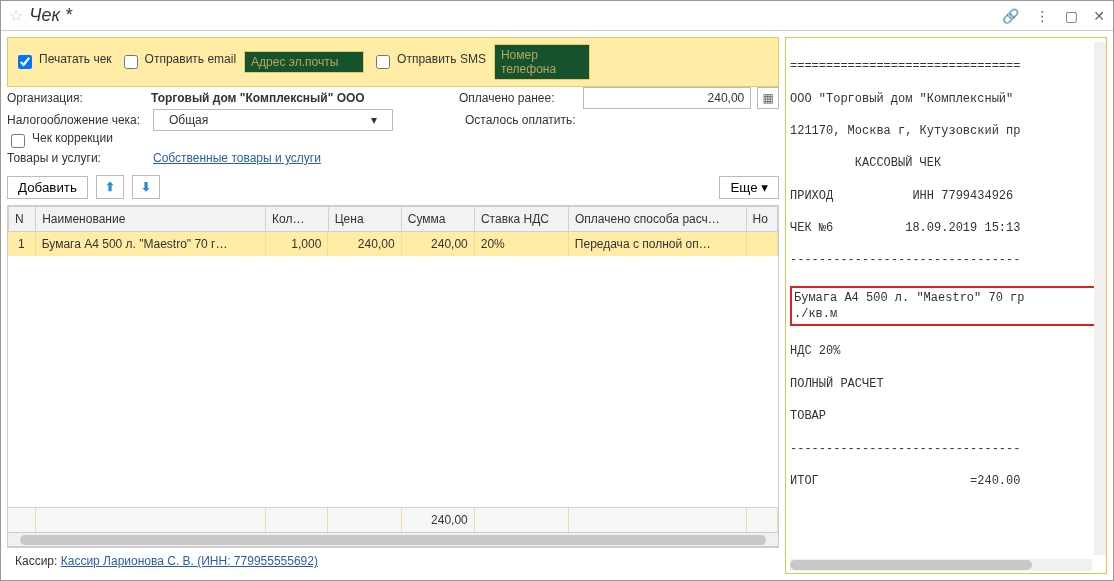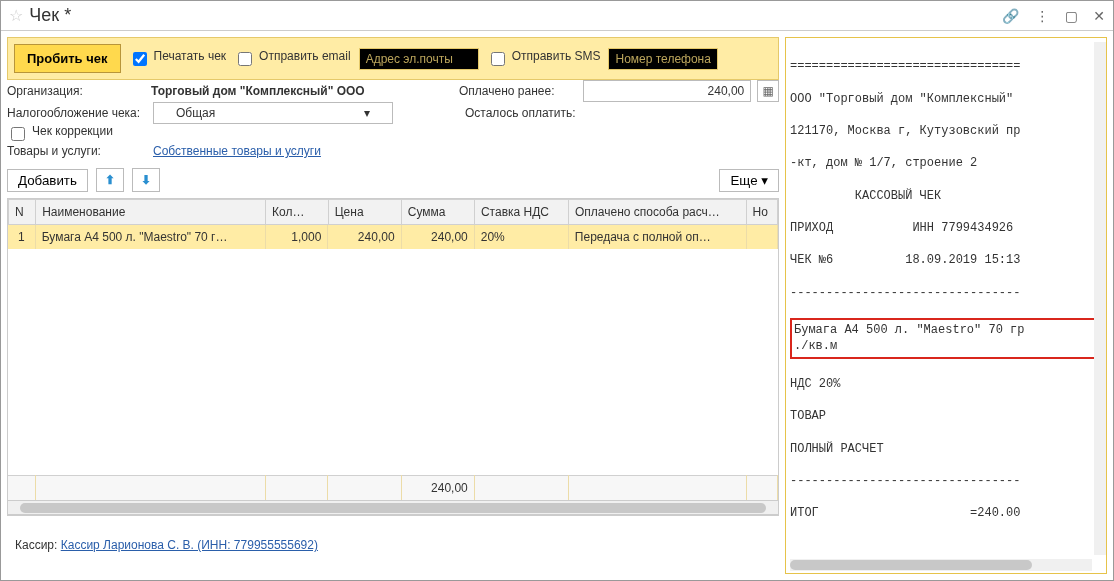--- a/index.html
+++ b/index.html
@@ -1,50 +1,50 @@
 <!DOCTYPE html>
 <html><head>
 <meta charset="utf-8">
 <style>
   * { box-sizing: border-box; }
   body { margin:0; font-family: Arial, sans-serif; font-size:12px; color:#333; background:#fff;}
   .window { width:1114px; height:581px; border:1px solid #999; display:flex; flex-direction:column;}
   .titlebar { height:30px; display:flex; align-items:center; padding:0 8px; border-bottom:1px solid #ccc;}
   .titlebar .star { color:#ccc; font-size:16px; margin-right:6px;}
-  .titlebar .title { font-size:18px; flex:1;}
+  .titlebar .title { font-size:18px; flex:1;font-style:italic;}
   .titlebar .icons > span { margin-left:12px; color:#666; cursor:pointer; font-size:14px;}
   .main { flex:1; display:flex; overflow:hidden;}
   .left { flex:1; display:flex; flex-direction:column; padding:6px; overflow:hidden;}
   .right { width:322px; border:1px solid #e6c34a; margin:6px 6px 6px 0; padding:4px; overflow:auto; position:relative;}
   .toolbar { background:#ffeca5; border:1px solid #e5c96a; padding:6px; display:flex; align-items:center; gap:8px;}
   .big-btn { background:#ffd94d; border:1px solid #b8953a; padding:6px 12px; font-weight:bold; font-size:13px; cursor:pointer;}
   .chk { display:flex; align-items:flex-start; gap:4px;}
   .chk input { width:14px; height:14px;}
-  .ph-input { border:1px solid #e5c96a; background:#000000; color:#bba55c; padding:3px 6px; font-size:12px;}
+  .ph-input { border:1px solid #e5c96a; background:#14532d; color:#bba55c; padding:3px 6px; font-size:12px;}
   .form-row { display:flex; align-items:center; margin-top:0; gap:6px;}
   .form-row .lbl { width:140px;}
   .static-val { font-weight:bold;}
-  .select { border:1px solid #bbb; padding:3px 22px; flex:1; display:flex; justify-content:space-between; align-items:flex-start; background:#fff;gap:20px;}
+  .select { border:1px solid #bbb; padding:3px 15px; flex:1; display:flex; justify-content:space-between; align-items:flex-start; background:#fff;gap:20px;}
   .link { color:#2a5eaa; text-decoration:underline; cursor:pointer;}
   .amount-input { border:1px solid #bbb; text-align:right; padding:3px 6px; width:170px;}
   .cal-btn { border:1px solid #bbb; width:22px; height:22px; display:flex; align-items:center; justify-content:center; cursor:pointer; color:#666;}
   .tool-row { display:flex; align-items:center; gap:8px; margin-top:10px;}
   .btn { border:1px solid #bbb; background:#fff; padding:3px 10px; cursor:pointer;}
   .icon-btn { border:1px solid #bbb; background:#fff; width:28px; height:24px; display:flex; align-items:center; justify-content:center; cursor:pointer; color:#2a8fd0; font-weight:bold;}
   .spacer { flex:1;}
   .table-wrap { flex:1; border:1px solid #ccc; margin-top:6px; display:flex; flex-direction:column; overflow:hidden;}
   table { border-collapse:collapse; width:100%; table-layout:fixed;}
   th { background:#f2f2f2; border:1px solid #d0d0d0; padding:5px 6px; text-align:left; font-weight:normal; font-size:12px;}
   td { border-right:1px solid #ecdca8; padding:5px 6px; font-size:12px; overflow:hidden; white-space:nowrap; text-overflow:ellipsis;}
   tr.sel td { background:#ffeca5;}
   .tfoot td { background:#f7f7f7; border-top:1px solid #d0d0d0; text-align:right; padding:5px 6px;}
   .table-body { flex:1; overflow:auto;}
   .hscroll { height:14px; background:#f0f0f0; border-top:1px solid #ccc; position:relative;}
   .hscroll .thumb { position:absolute; top:2px; left:12px; right:12px; height:10px; background:#c8c8c8; border-radius:5px;}
-  .footer { border-top:1px solid #ccc; padding:22px 8px;}
+  .footer { border-top:1px solid #ccc; padding:6px 8px;}
   .receipt { font-family:"Courier New",monospace; font-size:12px; line-height:1.35; white-space:pre; }
   .hl-box { border:2px solid #d9261c; padding:2px 2px; margin:1px 0;}
   .rscroll-v { position:absolute; right:0; top:4px; bottom:18px; width:12px; background:#f0f0f0;}
   .rscroll-h { position:absolute; left:4px; right:14px; bottom:2px; height:12px; background:#f0f0f0;}
   .rscroll-h .th { position:absolute; left:0; width:80%; top:1px; height:10px; background:#c8c8c8; border-radius:5px;}
   .num { text-align:right;}
   .center { text-align:center;}
 </style>
 </head>
 <body>
@@ -57,35 +57,34 @@
       <span>🔗</span>
       <span>⋮</span>
       <span>▢</span>
       <span>✕</span>
     </div>
   </div>
 
   <div class="main">
     <div class="left">
       <div class="toolbar">
-        <button class="big-btn">Пробить чек</button>
         <label class="chk">
           <input type="checkbox" checked="" style="">
           <span>Печатать чек</span>
         </label>
         <label class="chk">
           <input type="checkbox" style="">
           <span>Отправить email</span>
         </label>
         <span class="ph-input" style="width:120px">Адрес эл.почты</span>
         <label class="chk">
           <input type="checkbox" style="">
           <span>Отправить SMS</span>
         </label>
-        <span class="ph-input" style="width:110px">Номер телефона</span>
+        <span class="ph-input" style="width:96px">Номер телефона</span>
       </div>
 
       <div class="form-row">
         <span class="lbl">Организация:</span>
         <span class="static-val" style="width:280px">Торговый дом "Комплексный" ООО</span>
         <span style="width:20px"></span>
         <span class="lbl" style="width:120px">Оплачено ранее:</span>
         <span class="amount-input">240,00</span>
         <span class="cal-btn">▦</span>
       </div>
@@ -204,29 +203,28 @@
         <span>Кассир:</span>
         <span class="link">Кассир Ларионова С. В. (ИНН: 779955555692)</span>
       </div>
     </div>
 
     <div class="right">
       <div class="receipt">
 <div>================================</div>
 <div>ООО "Торговый дом "Комплексный"</div>
 <div>121170, Москва г, Кутузовский пр</div>
-<div>-кт, дом № 1/7, строение 2</div>
 <div>         КАССОВЫЙ ЧЕК</div>
 <div>ПРИХОД           ИНН 7799434926</div>
 <div>ЧЕК №6          18.09.2019 15:13</div>
 <div>--------------------------------</div>
 <div class="hl-box"><div>Бумага А4 500 л. "Maestro" 70 гр</div><div>./кв.м</div></div>
 <div>НДС 20%</div>
+<div>ПОЛНЫЙ РАСЧЕТ</div>
 <div>ТОВАР</div>
-<div>ПОЛНЫЙ РАСЧЕТ</div>
 <div>--------------------------------</div>
 <div>ИТОГ                     =240.00</div>
 
 
 
 
 
 
 
 

